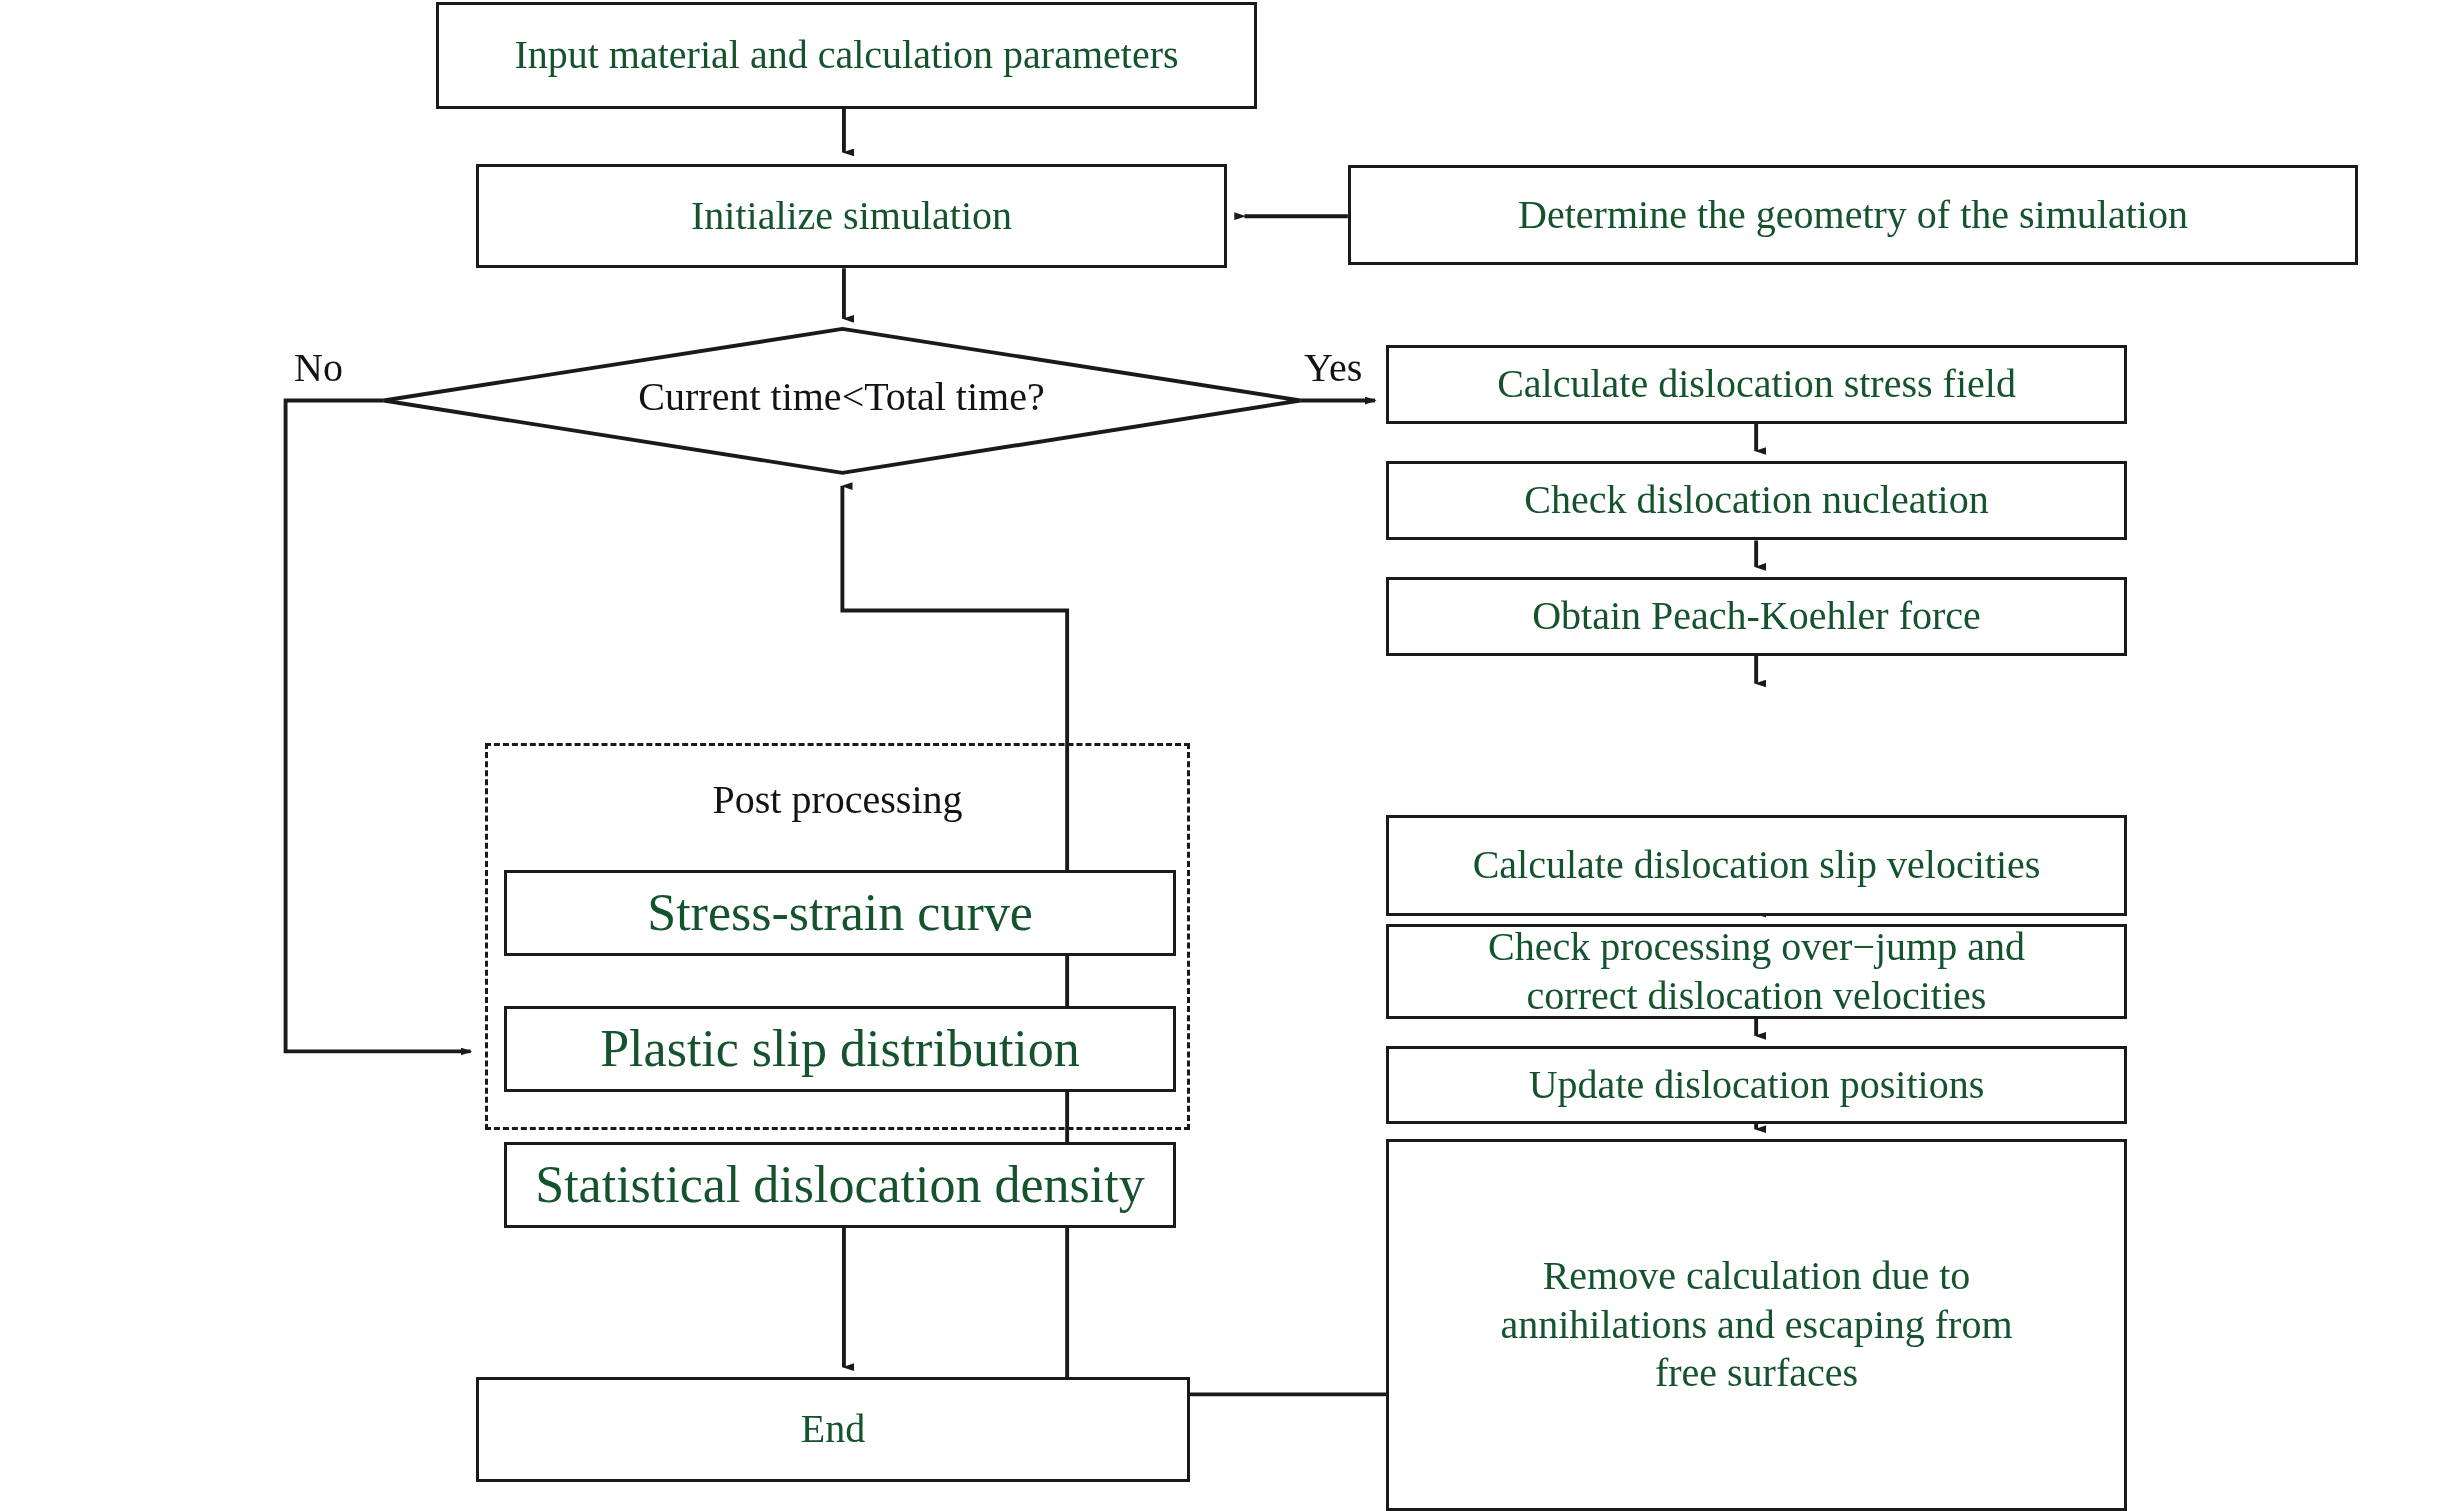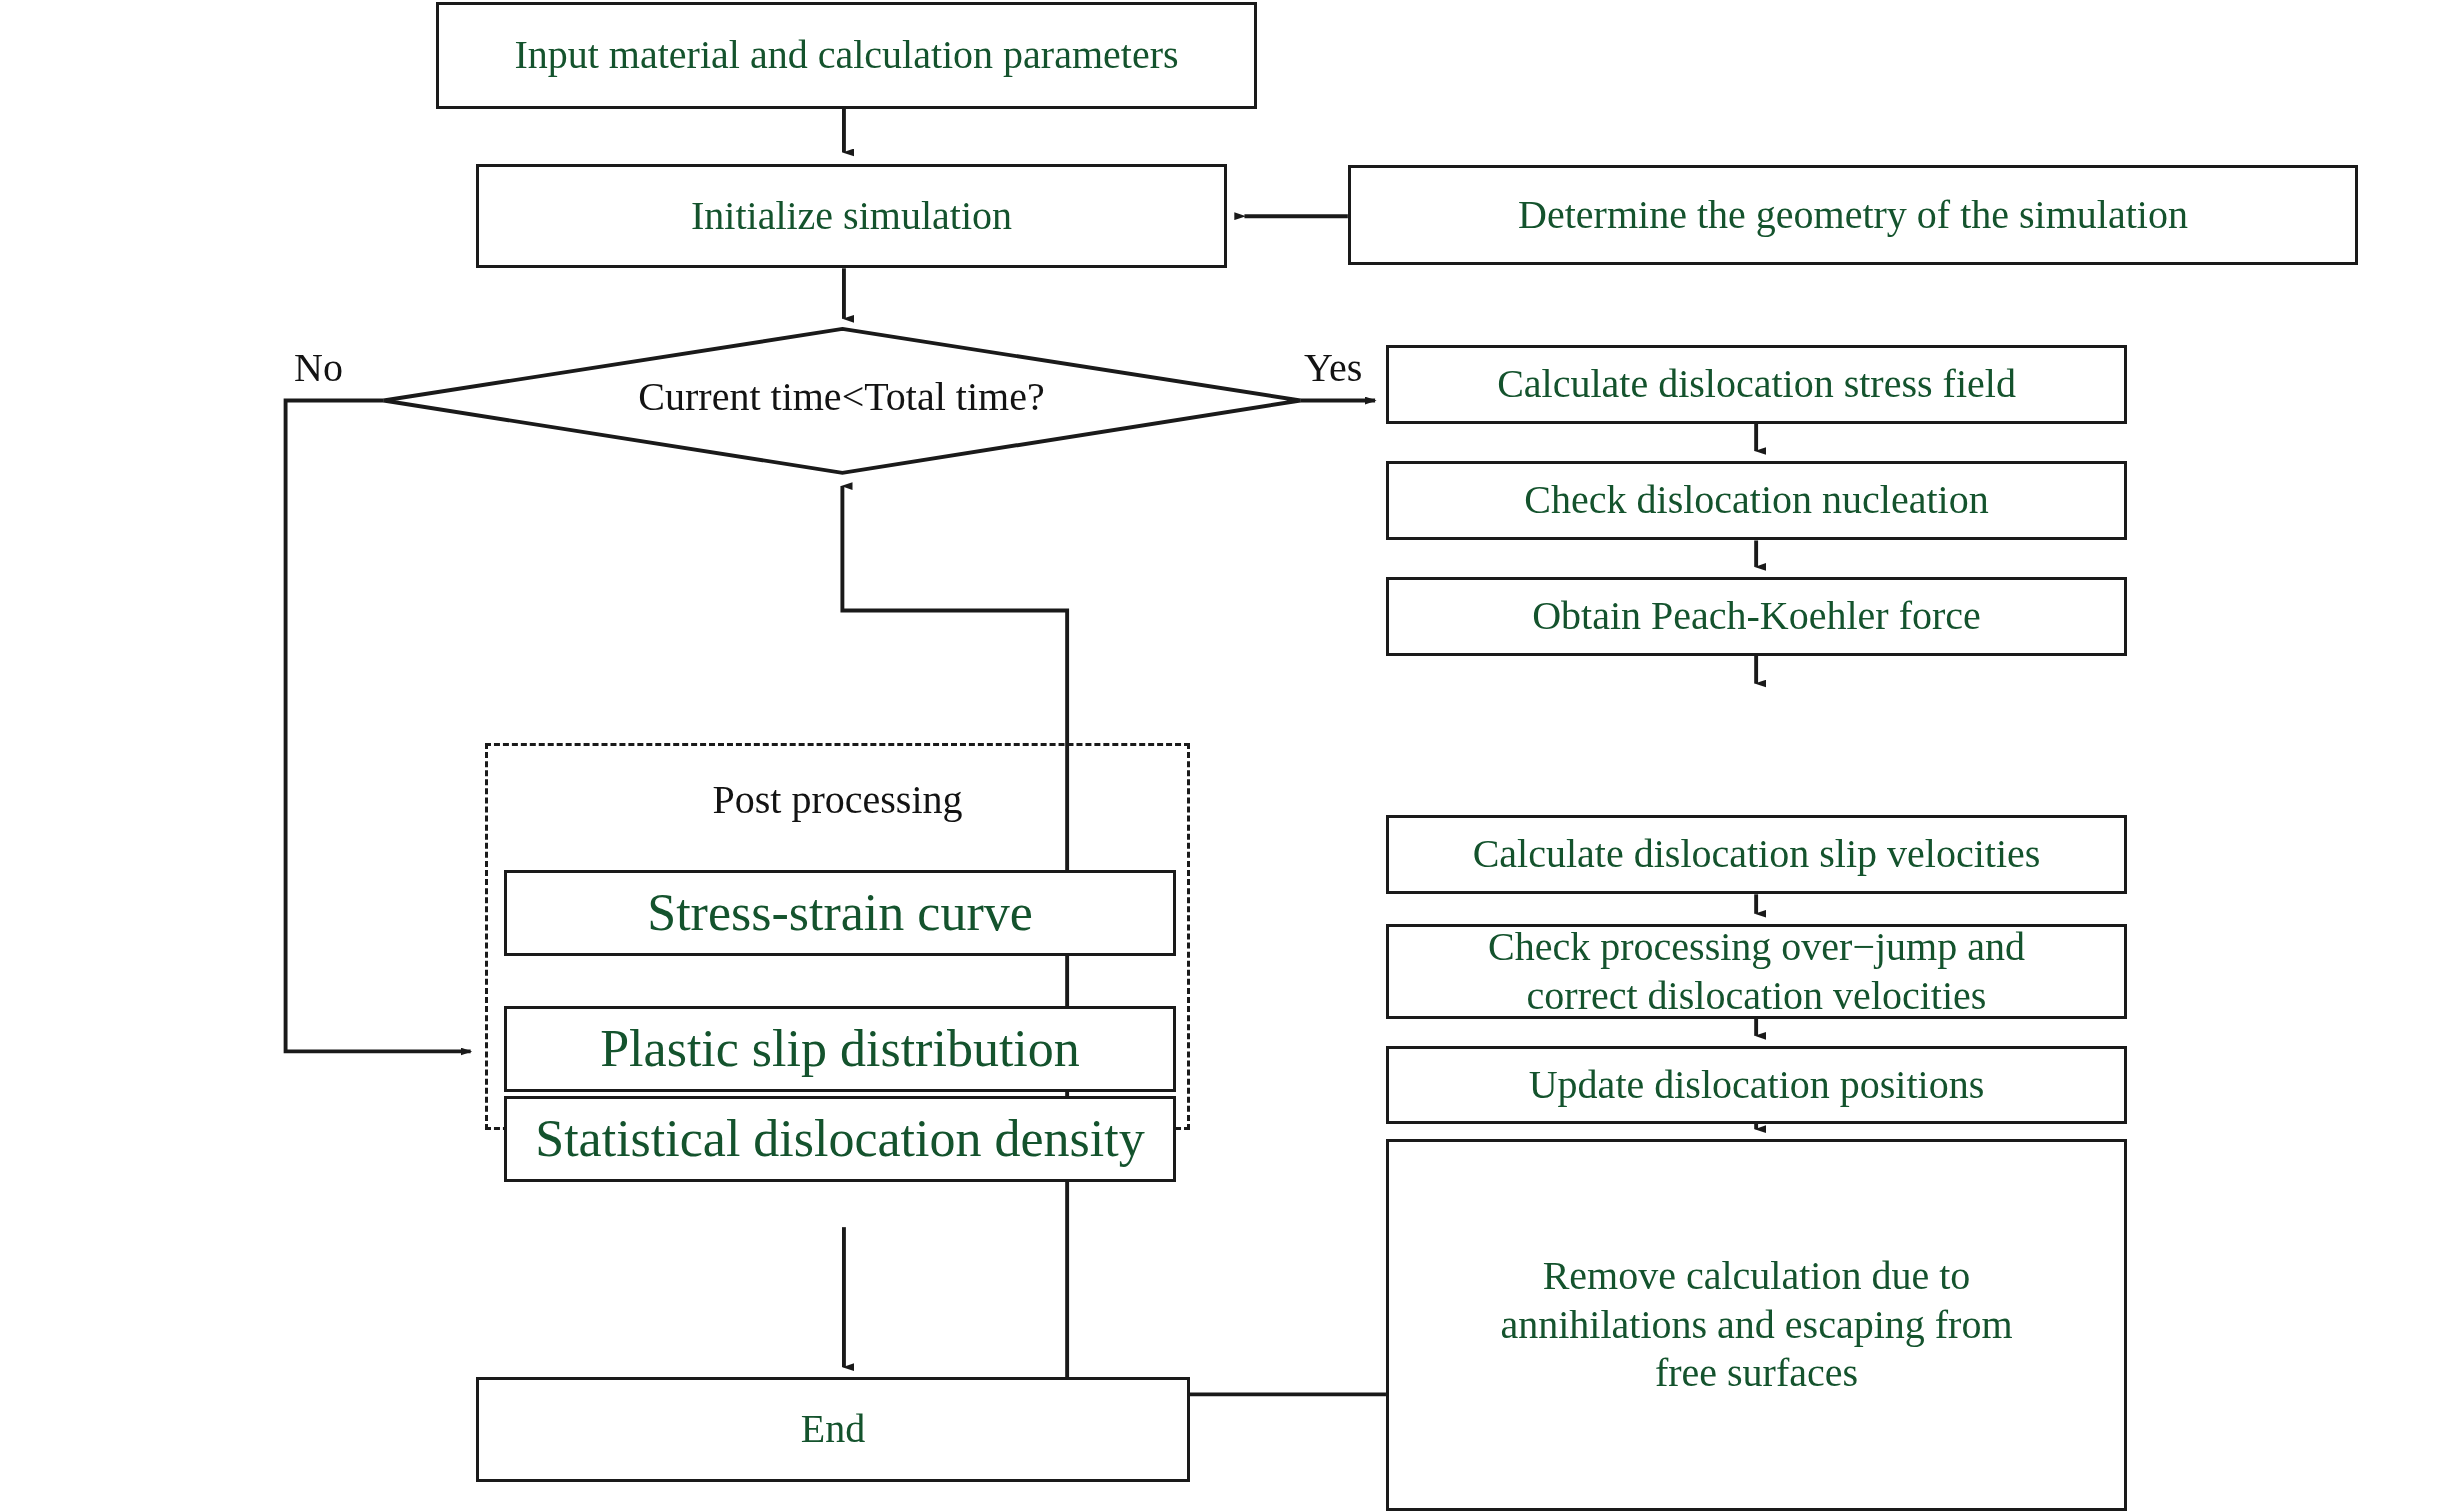--- a/index.html
+++ b/index.html
@@ -145,21 +145,21 @@
   </div>
 
   <div class="node-box" style="left:1386px; top:461px; width:741px; height:79px;">
     <span>Check dislocation nucleation</span>
   </div>
 
   <div class="node-box" style="left:1386px; top:577px; width:741px; height:79px;">
     <span>Obtain Peach-Koehler force</span>
   </div>
 
-  <div class="node-box" style="left:1386px; top:815px; width:741px; height:79px;">
+  <div class="node-box" style="left:1386px; top:815px; width:741px; height:101px;">
     <span>Calculate dislocation slip velocities</span>
   </div>
 
   <div class="node-box" style="left:1386px; top:924px; width:741px; height:95px; flex-direction:column;">
     <span>Check processing over−jump and</span>
     <span>correct dislocation velocities</span>
   </div>
 
   <div class="node-box" style="left:1386px; top:1046px; width:741px; height:78px;">
     <span>Update dislocation positions</span>
@@ -176,21 +176,21 @@
   <div class="group-title" style="left:485px; top:776px; width:705px;">Post processing</div>
 
   <div class="node-box sub" style="left:504px; top:870px; width:672px; height:86px;">
     <span>Stress-strain curve</span>
   </div>
 
   <div class="node-box sub" style="left:504px; top:1006px; width:672px; height:86px;">
     <span>Plastic slip distribution</span>
   </div>
 
-  <div class="node-box sub" style="left:504px; top:1096px; width:672px; height:86px;">
+  <div class="node-box sub" style="left:504px; top:1142px; width:672px; height:86px;">
     <span>Statistical dislocation density</span>
   </div>
 
   <div class="node-box" style="left:476px; top:1377px; width:714px; height:105px;">
     <span>End</span>
   </div>
 
 </div>
 
 

